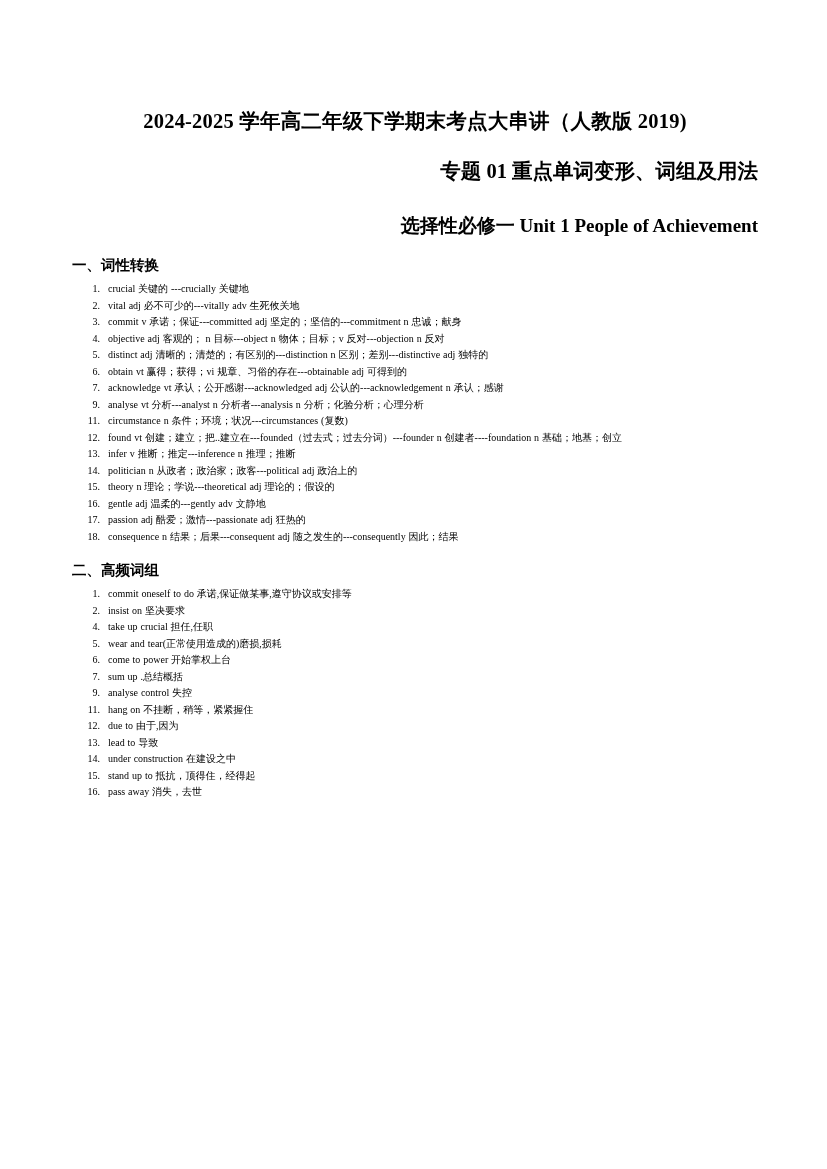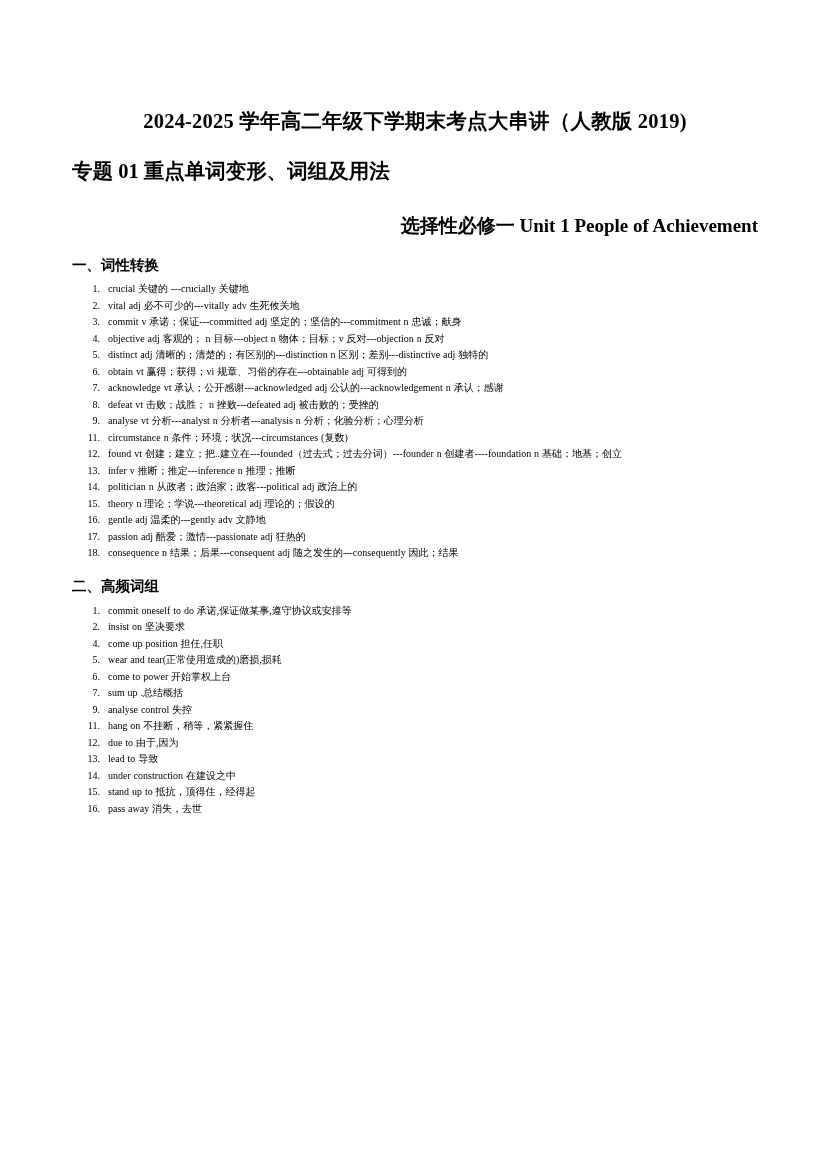--- a/index.html
+++ b/index.html
@@ -34,21 +34,21 @@
     font-weight: bold;
     text-align: center;
     margin: 0 0 0 0;
     line-height: 1.35;
     letter-spacing: 0.2px;
     font-family: "Liberation Serif", serif;
   }
   h2.doc-subtitle {
     font-size: 20.5px;
     font-weight: bold;
-    text-align: left;
+    text-align: right;
     margin: 22px 0 0 0;
     line-height: 1.35;
     font-family: "Liberation Serif", serif;
   }
   h3.unit-title {
     font-size: 19px;
     font-weight: bold;
     text-align: right;
     margin: 28px 0 0 0;
     line-height: 1.35;
@@ -117,38 +117,37 @@
     <div class="section-head">一、词性转换</div>
 
     <ol class="list">
       <li class="wrap"><span class="num">1.</span><span class="txt">crucial 关键的 ---crucially 关键地</span></li>
       <li class="wrap"><span class="num">2.</span><span class="txt">vital adj 必不可少的---vitally adv 生死攸关地</span></li>
       <li class="wrap"><span class="num">3.</span><span class="txt">commit v 承诺；保证---committed adj 坚定的；坚信的---commitment n 忠诚；献身</span></li>
       <li class="wrap"><span class="num">4.</span><span class="txt">objective adj 客观的；  n 目标---object n 物体；目标；v 反对---objection n 反对</span></li>
       <li class="wrap"><span class="num">5.</span><span class="txt">distinct adj 清晰的；清楚的；有区别的---distinction n 区别；差别---distinctive adj 独特的</span></li>
       <li class="wrap"><span class="num">6.</span><span class="txt">obtain vt 赢得；获得；vi 规章、习俗的存在---obtainable adj 可得到的</span></li>
       <li class="wrap"><span class="num">7.</span><span class="txt">acknowledge vt 承认；公开感谢---acknowledged adj 公认的---acknowledgement n 承认；感谢</span></li>
-      <li class="wrap"><span class="num">8.</span><span class="txt">defeat vt 击败；战胜；  n 挫败---defeated adj 被击败的；受挫的</span></li>
       <li class="wrap"><span class="num">9.</span><span class="txt">analyse vt 分析---analyst n 分析者---analysis n 分析；化验分析；心理分析</span></li>
       <li class="wrap"><span class="num">11.</span><span class="txt">circumstance n 条件；环境；状况---circumstances (复数)</span></li>
       <li class="wrap"><span class="num">12.</span><span class="txt">found vt 创建；建立；把..建立在---founded（过去式；过去分词）---founder n 创建者----foundation n 基础；地基；创立</span></li>
       <li class="wrap"><span class="num">13.</span><span class="txt">infer v 推断；推定---inference n 推理；推断</span></li>
       <li class="wrap"><span class="num">14.</span><span class="txt">politician n 从政者；政治家；政客---political adj 政治上的</span></li>
       <li class="wrap"><span class="num">15.</span><span class="txt">theory n 理论；学说---theoretical adj 理论的；假设的</span></li>
       <li class="wrap"><span class="num">16.</span><span class="txt">gentle adj 温柔的---gently adv 文静地</span></li>
       <li class="wrap"><span class="num">17.</span><span class="txt">passion adj 酷爱；激情---passionate adj 狂热的</span></li>
       <li class="wrap"><span class="num">18.</span><span class="txt">consequence n 结果；后果---consequent adj 随之发生的---consequently 因此；结果</span></li>
     </ol>
 
     <div class="section-head">二、高频词组</div>
 
     <ol class="list">
       <li class="wrap"><span class="num">1.</span><span class="txt">commit oneself to do 承诺,保证做某事,遵守协议或安排等</span></li>
       <li class="wrap"><span class="num">2.</span><span class="txt">insist on 坚决要求</span></li>
-      <li class="wrap"><span class="num">4.</span><span class="txt">come up position 担任,任职</span></li>
+      <li class="wrap"><span class="num">4.</span><span class="txt">take up crucial 担任,任职</span></li>
       <li class="wrap"><span class="num">5.</span><span class="txt">wear and tear(正常使用造成的)磨损,损耗</span></li>
       <li class="wrap"><span class="num">6.</span><span class="txt">come to power 开始掌权上台</span></li>
       <li class="wrap"><span class="num">7.</span><span class="txt">sum up .总结概括</span></li>
       <li class="wrap"><span class="num">9.</span><span class="txt">analyse control 失控</span></li>
       <li class="wrap"><span class="num">11.</span><span class="txt">hang on 不挂断，稍等，紧紧握住</span></li>
       <li class="wrap"><span class="num">12.</span><span class="txt">due to 由于,因为</span></li>
       <li class="wrap"><span class="num">13.</span><span class="txt">lead to 导致</span></li>
       <li class="wrap"><span class="num">14.</span><span class="txt">under construction 在建设之中</span></li>
       <li class="wrap"><span class="num">15.</span><span class="txt">stand up to 抵抗，顶得住，经得起</span></li>
       <li class="wrap"><span class="num">16.</span><span class="txt">pass away 消失，去世</span></li>

